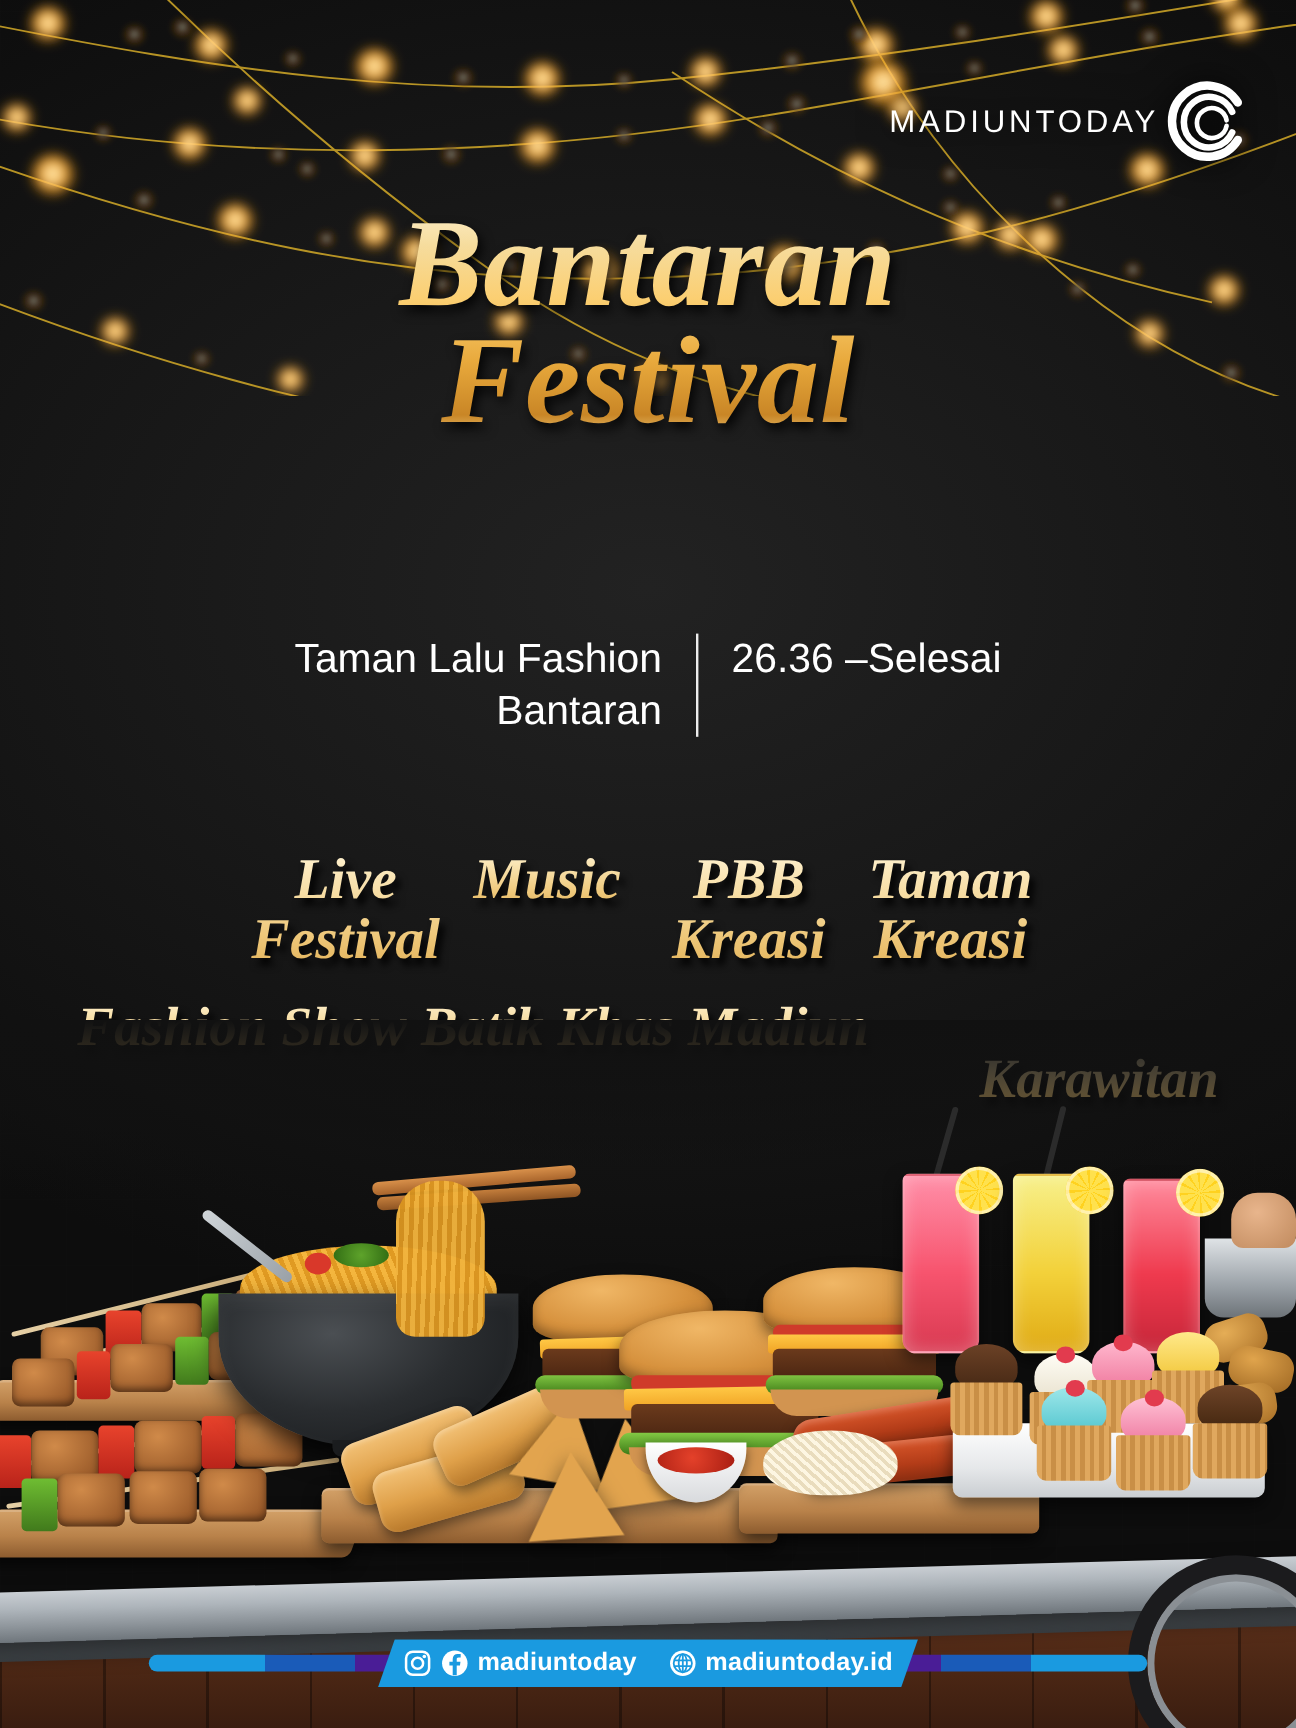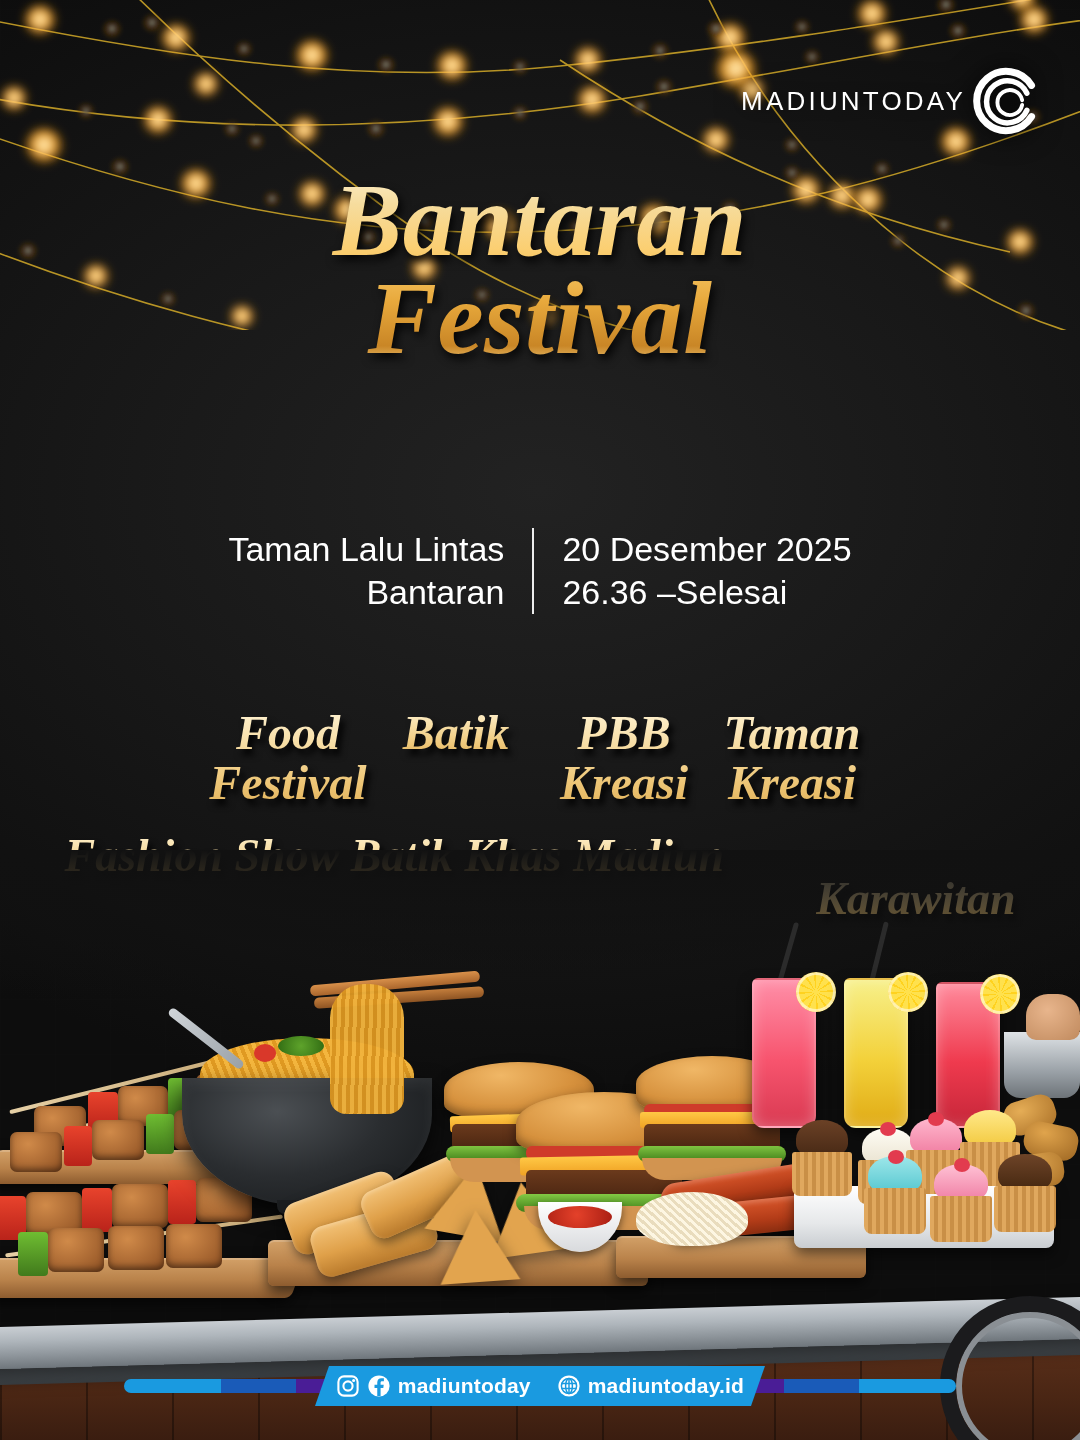--- a/index.html
+++ b/index.html
@@ -338,38 +338,37 @@
     </svg>
   </div>
 
   <h1 class="title">
     <span class="l1">Bantaran</span>
     <span class="l3">Festival</span>
   </h1>
 
   <div class="meta">
     <div class="left">
-      <div>Taman Lalu Lintas</div>
+      <div>Taman Lalu Fashion</div>
       <div>Bantaran</div>
     </div>
     <div class="rule"></div>
     <div class="right">
-      <div>20 Desember 2025</div>
       <div>26.36 –Selesai</div>
     </div>
   </div>
 
 
   <div class="acts">
     <div class="act gold">
-      <span>Food</span>
+      <span>Live</span>
       <span class="r2">Festival</span>
     </div>
     <div class="act gold">
-      <span>Batik</span>
+      <span>Music</span>
     </div>
     <div class="act gold">
       <span>PBB</span>
       <span class="r2">Kreasi</span>
     </div>
     <div class="act gold">
       <span>Taman</span>
       <span class="r2">Kreasi</span>
     </div>
   </div>

